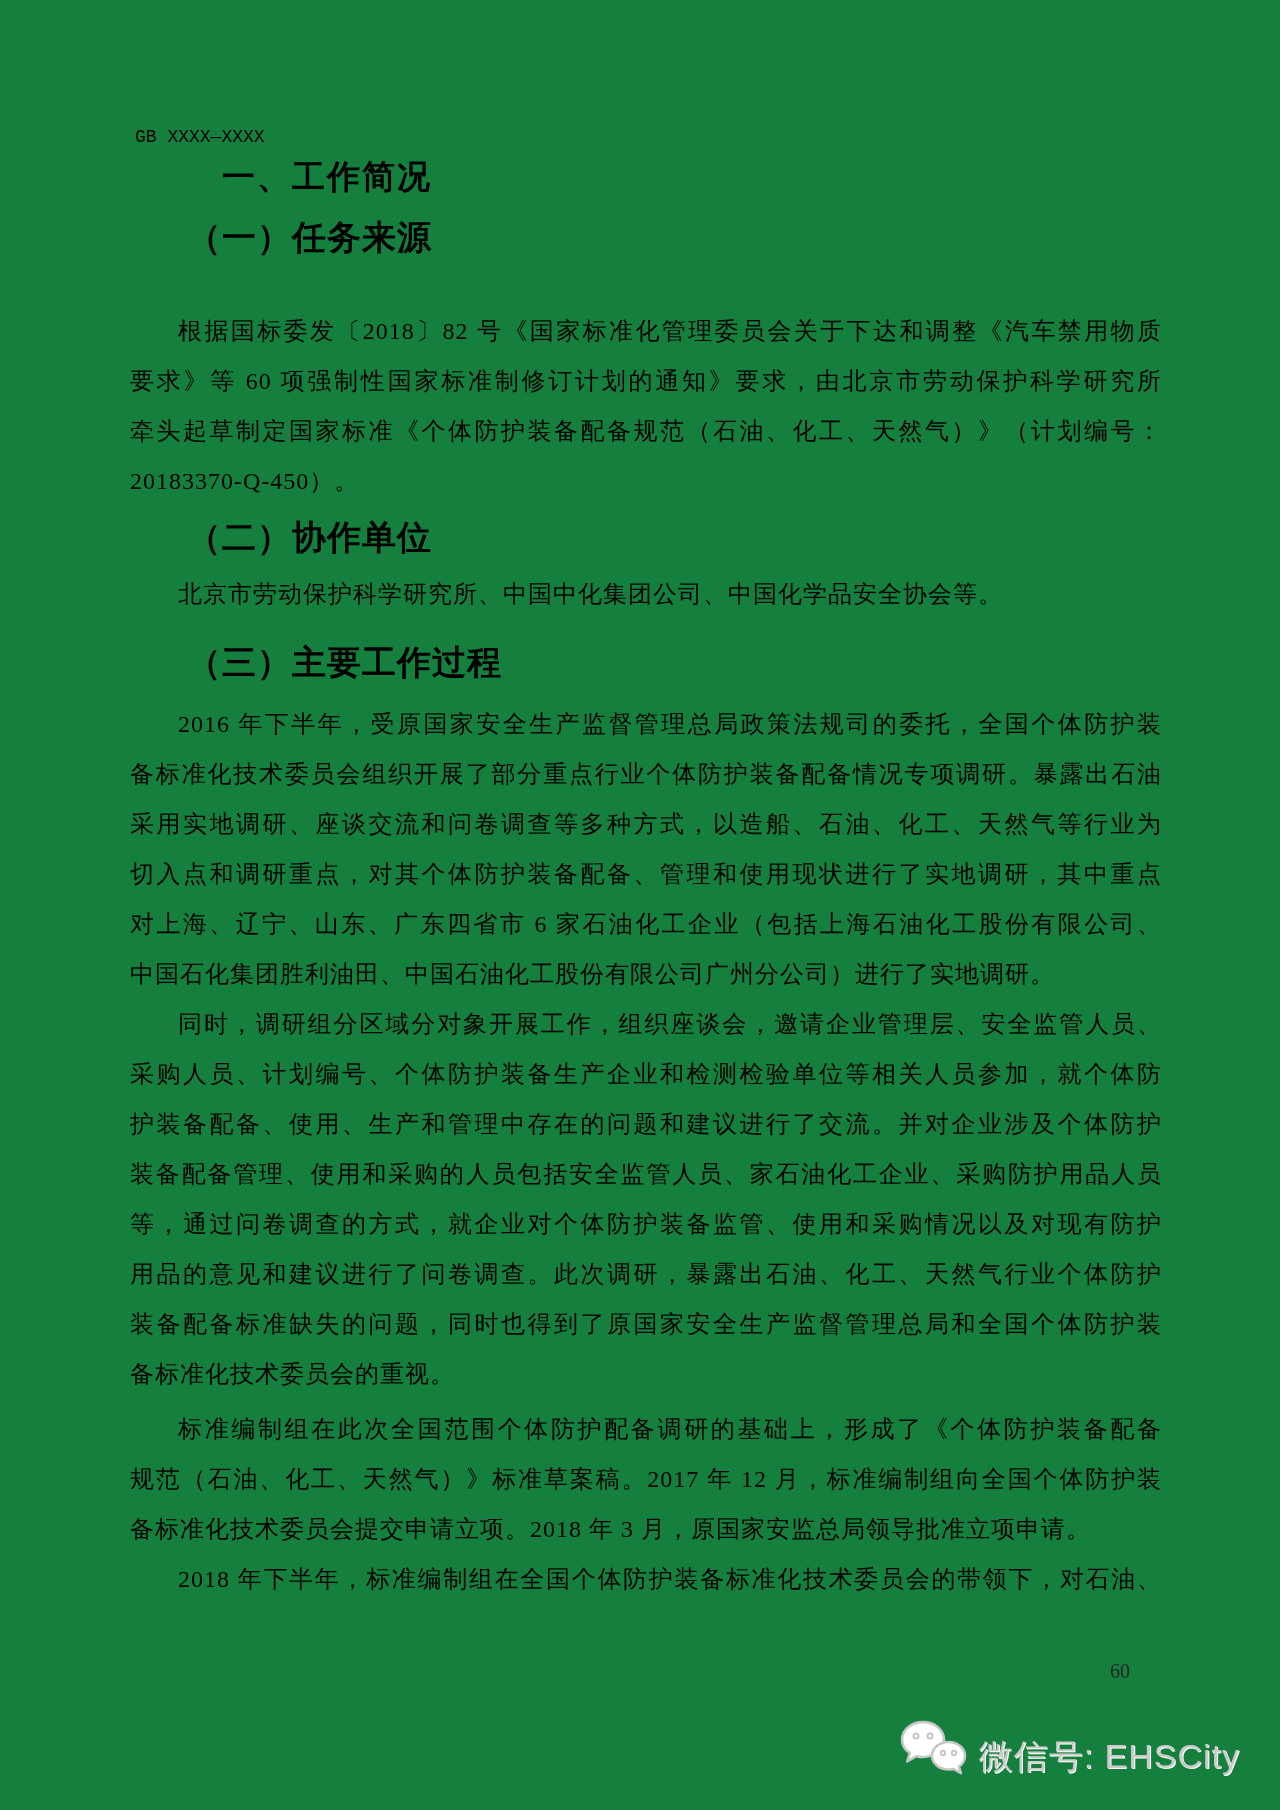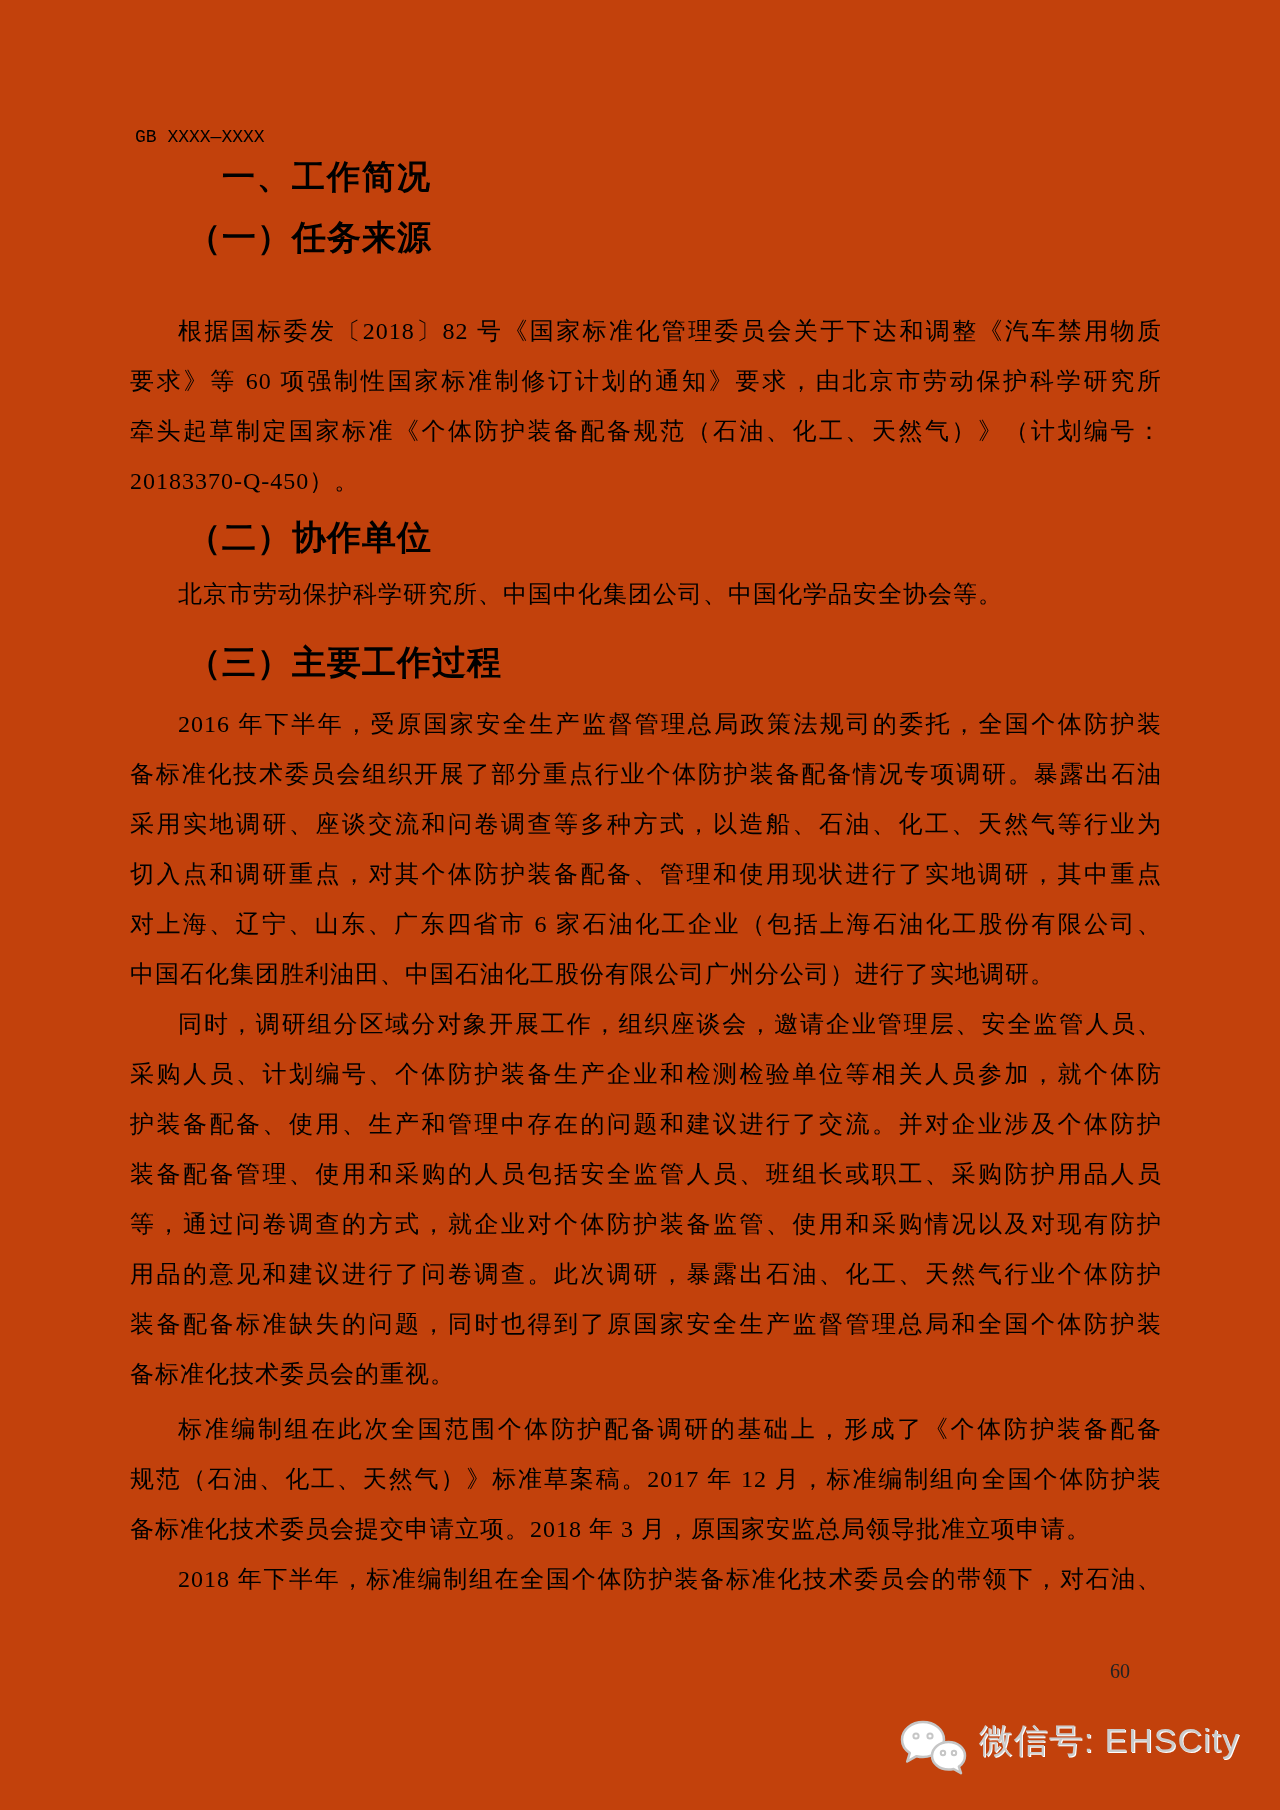--- a/index.html
+++ b/index.html
@@ -5,21 +5,21 @@
   html, body {
     margin: 0;
     padding: 0;
     background: #ffffff;
   }
   .page {
     position: relative;
     width: 1280px;
     height: 1810px;
     margin: 0 auto;
-    background: #c2410c;
+    background: #15803d;
     box-sizing: border-box;
     padding: 126px 118px 0 130px;
     color: #000;
     overflow: hidden;
   }
   .gb-code {
     font-family: "Liberation Mono", "DejaVu Sans Mono", monospace;
     font-size: 18px;
     line-height: 22px;
     margin: 0 0 6px 5px;
@@ -74,21 +74,21 @@
     right: 150px;
     font-family: "Liberation Serif", "DejaVu Serif", serif;
     font-size: 20px;
     color: #222;
   }
   .watermark {
     position: absolute;
     top: 1718px;
     right: 40px;
     display: flex;
-    align-items: flex-start;
+    align-items: flex-end;
     gap: 12px;
     color: #cbcbcb;
   }
   .wm-label {
     font-family: "Liberation Sans", "DejaVu Sans", sans-serif;
     font-size: 34px;
     letter-spacing: 1px;
     color: #cbcbcb;
     text-shadow: 1px 1px 0 #ffffff;
     white-space: nowrap;
@@ -127,21 +127,21 @@
       <div class="tline">采用实地调研、座谈交流和问卷调查等多种方式，以造船、石油、化工、天然气等行业为</div>
       <div class="tline">切入点和调研重点，对其个体防护装备配备、管理和使用现状进行了实地调研，其中重点</div>
       <div class="tline">对上海、辽宁、山东、广东四省市 6 家石油化工企业（包括上海石油化工股份有限公司、</div>
       <div class="tline last">中国石化集团胜利油田、中国石油化工股份有限公司广州分公司）进行了实地调研。</div>
     </div>
 
   <div class="para p4">
       <div class="tline first">同时，调研组分区域分对象开展工作，组织座谈会，邀请企业管理层、安全监管人员、</div>
       <div class="tline">采购人员、计划编号、个体防护装备生产企业和检测检验单位等相关人员参加，就个体防</div>
       <div class="tline">护装备配备、使用、生产和管理中存在的问题和建议进行了交流。并对企业涉及个体防护</div>
-      <div class="tline">装备配备管理、使用和采购的人员包括安全监管人员、班组长或职工、采购防护用品人员</div>
+      <div class="tline">装备配备管理、使用和采购的人员包括安全监管人员、家石油化工企业、采购防护用品人员</div>
       <div class="tline">等，通过问卷调查的方式，就企业对个体防护装备监管、使用和采购情况以及对现有防护</div>
       <div class="tline">用品的意见和建议进行了问卷调查。此次调研，暴露出石油、化工、天然气行业个体防护</div>
       <div class="tline">装备配备标准缺失的问题，同时也得到了原国家安全生产监督管理总局和全国个体防护装</div>
       <div class="tline last">备标准化技术委员会的重视。</div>
     </div>
 
   <div class="para p5">
       <div class="tline first">标准编制组在此次全国范围个体防护配备调研的基础上，形成了《个体防护装备配备</div>
       <div class="tline">规范（石油、化工、天然气）》标准草案稿。2017 年 12 月，标准编制组向全国个体防护装</div>
       <div class="tline last">备标准化技术委员会提交申请立项。2018 年 3 月，原国家安监总局领导批准立项申请。</div>

